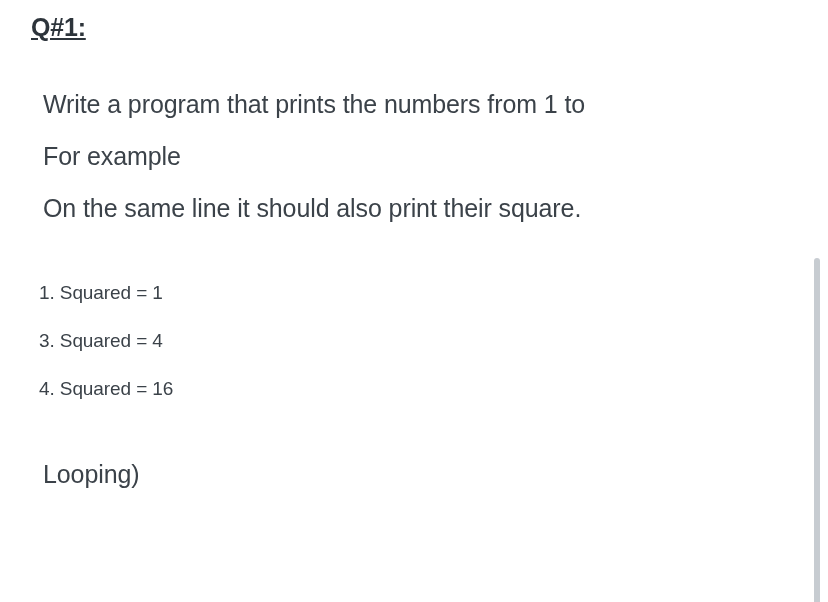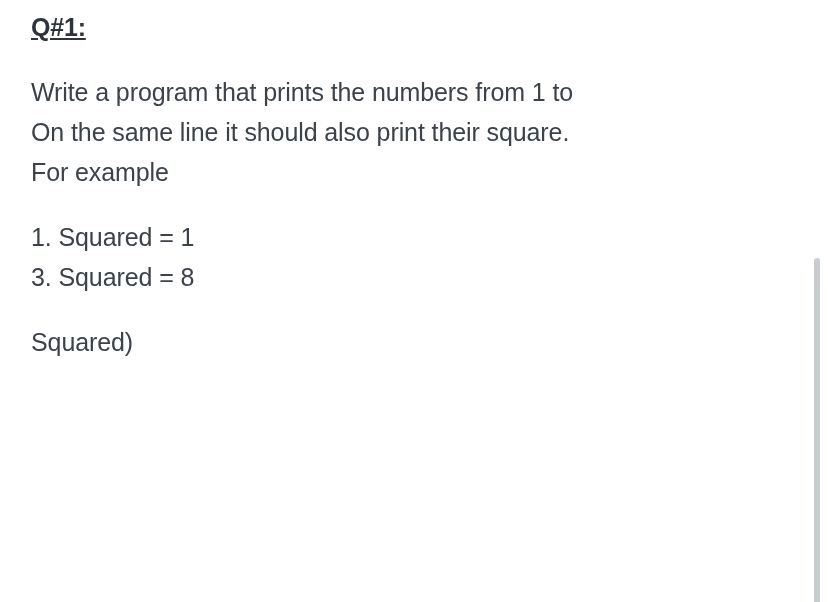--- a/index.html
+++ b/index.html
@@ -35,31 +35,31 @@
     text-decoration: underline;
     color: #2d343b;
     letter-spacing: -0.2px;
     line-height: 34px;
     margin: 0;
   }
   .para {
     font-size: 25px;
     line-height: 40px;
     color: #3b4249;
-    margin: 0;
+    margin: 12px;
     letter-spacing: -0.1px;
   }
   .block-gap-1 { height: 28px; }
   .block-gap-2 { height: 25px; }
   .block-gap-3 { height: 25px; }
   .list-line {
-    font-size: 25px;
+    font-size: 19px;
     line-height: 40px;
     color: #3b4249;
-    margin: 0;
+    margin: 8px;
     letter-spacing: -0.1px;
   }
   .scrollbar-track {
     position: absolute;
     right: 8px;
     top: 0;
     width: 6px;
     height: 602px;
     background: transparent;
   }
@@ -78,34 +78,35 @@
 
 <div class="page">
   <div class="content">
 
     <div class="q-title">Q#1:</div>
 
     <div class="block-gap-1"></div>
 
     <div>
       <p class="para">Write a program that prints the numbers from 1 to</p>
+      <p class="para">For example</p>
       <p class="para">On the same line it should also print their square.</p>
-      <p class="para">For example</p>
     </div>
 
     <div class="block-gap-2"></div>
 
     <div>
       <p class="list-line">1. Squared = 1</p>
-      <p class="list-line">3. Squared = 8</p>
+      <p class="list-line">3. Squared = 4</p>
+      <p class="list-line">4. Squared = 16</p>
     </div>
 
     <div class="block-gap-3"></div>
 
     <div>
-      <p class="para">Squared)</p>
+      <p class="para">Looping)</p>
     </div>
 
   </div>
 
   <div class="scrollbar-track"></div>
   <div class="scrollbar-thumb"></div>
 </div>
 
 </body></html>

